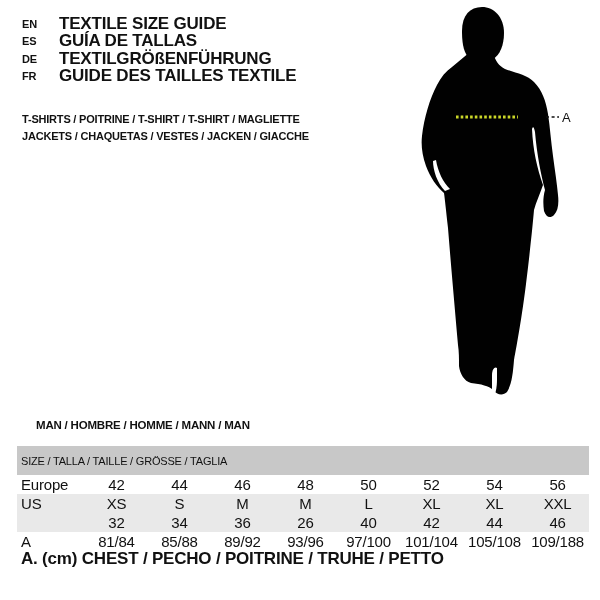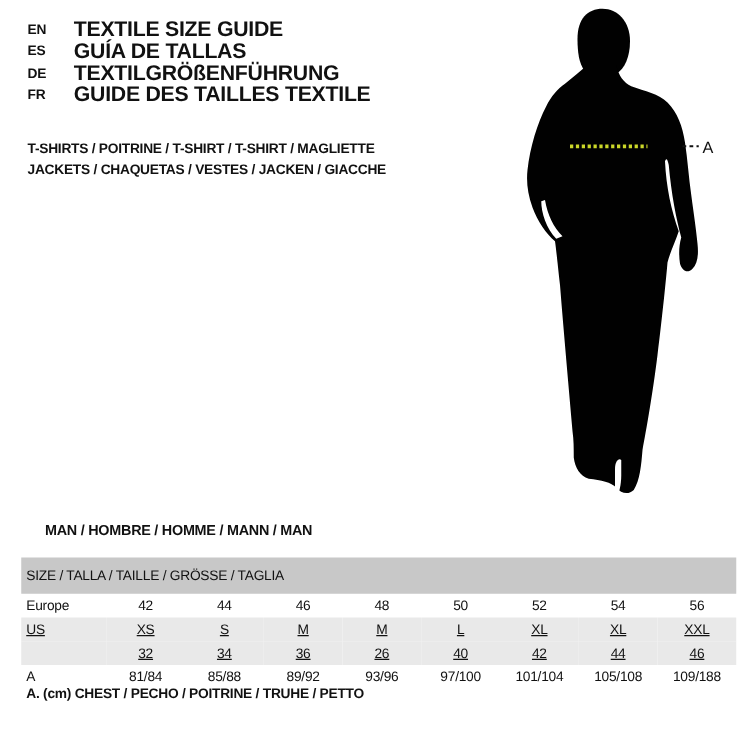--- a/index.html
+++ b/index.html
@@ -16,27 +16,27 @@
   
   .categories{position:absolute;left:22px;top:110px;}
   .category-line{height:17.5px;display:flex;align-items:center;font-size:11px;font-weight:700;letter-spacing:-0.2px;white-space:nowrap;}
   
   .figure{position:absolute;left:408px;top:5px;width:172px;height:392px;}
   
   .section-title{position:absolute;left:36px;top:419px;font-size:11.5px;font-weight:700;letter-spacing:-0.2px;white-space:nowrap;}
   
   .size-table{position:absolute;left:17px;top:446px;width:572px;border-collapse:collapse;table-layout:fixed;}
   .size-table th{height:29px;background:#c8c8c8;font-weight:400;font-size:11px;text-align:left;padding:0 0 0 4px;letter-spacing:-0.2px;}
-  .size-table td{height:19px;font-size:11px;font-weight:400;text-align:center;padding:0;letter-spacing:-0.2px;vertical-align:middle;}
+  .size-table td{height:19px;font-size:15px;font-weight:400;text-align:center;padding:0;letter-spacing:-0.2px;vertical-align:middle;}
   .size-table td.lbl{text-align:left;padding-left:4px;}
-  .size-table tr.shaded td{background:#e9e9e9;text-decoration:underline;}
+  .size-table tr.shaded td{background:#e9e9e9;}
   .col-label{width:68px;}
   .col-data{width:63px;}
   
-  .footnote{position:absolute;left:21px;top:549px;font-size:11px;font-weight:700;letter-spacing:-0.2px;white-space:nowrap;}
+  .footnote{position:absolute;left:21px;top:549px;font-size:17px;font-weight:700;letter-spacing:-0.2px;white-space:nowrap;}
 </style>
 </head>
 <body>
 
 <div class="canvas">
 
   <div class="lang-list">
     <div class="lang-row">
       <span class="lang-code">EN</span>
       <span class="lang-label">TEXTILE SIZE GUIDE</span>

